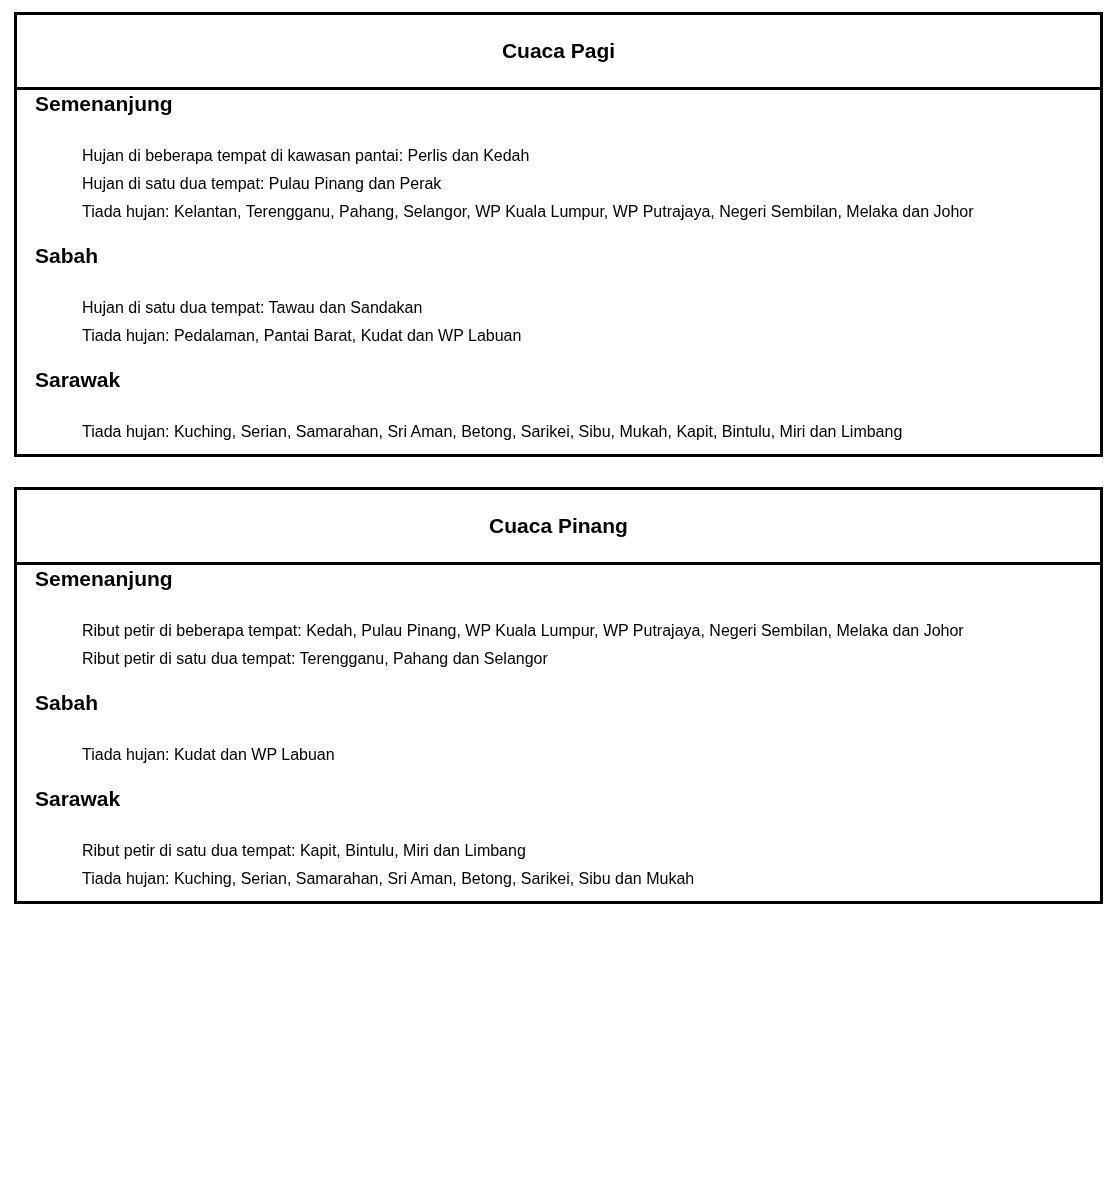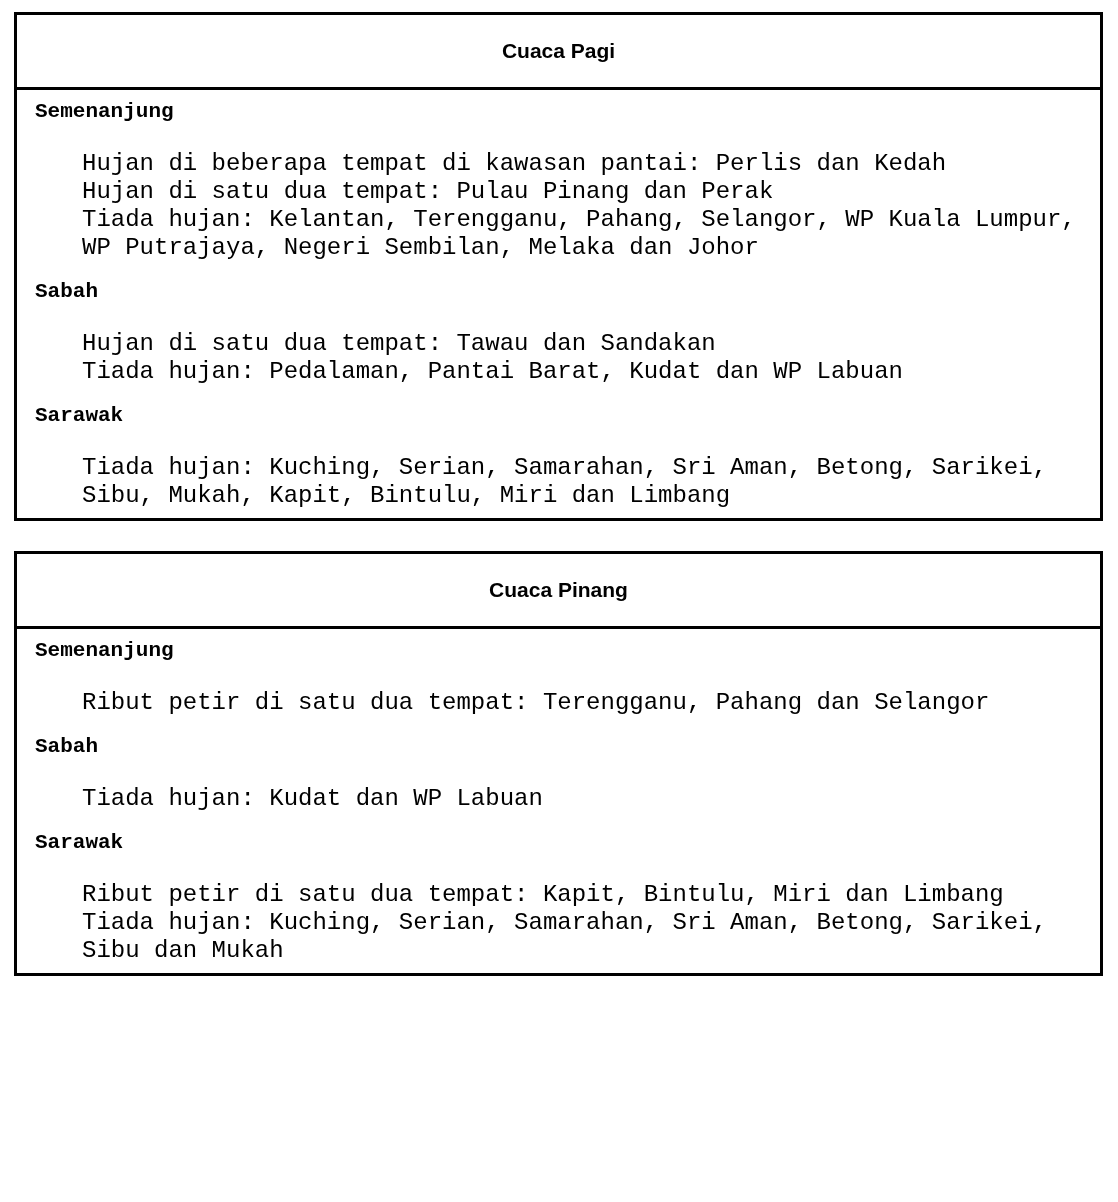--- a/index.html
+++ b/index.html
@@ -27,39 +27,38 @@
     height: 75px;
     border-bottom: 3px solid #000000;
     display: flex;
     align-items: center;
     justify-content: center;
     font-weight: bold;
     font-size: 21px;
     text-align: center;
   }
   .box-body {
-    padding: 8px 20px 8px 18px;
+    padding: 0 20px 8px 18px;
     font-size: 20px;
     line-height: 28px;
-    font-family: Liberation Mono, monospace;
   }
   .region + .region {
     margin-top: 16px;
   }
   .region-heading {
     font-size: 21px;
     line-height: 28px;
     font-weight: bold;
   }
   .region-lines {
     margin-top: 24px;
     margin-left: 47px;
   }
   .forecast-line {
-    font-size: 24px;
+    font-size: 16px;
     line-height: 28px;
   }
 </style>
 </head>
 <body>
 
 <div class="page">
 
   <section class="forecast-box">
     <header class="box-title">Cuaca Pagi</header>
@@ -92,20 +91,21 @@
     </div>
   </section>
 
   <section class="forecast-box">
     <header class="box-title">Cuaca Pinang</header>
     <div class="box-body">
 
       <div class="region">
         <h2 class="region-heading">Semenanjung</h2>
         <div class="region-lines">
+          <p class="forecast-line">Ribut petir di beberapa tempat: Kedah, Pulau Pinang, WP Kuala Lumpur, WP Putrajaya, Negeri Sembilan, Melaka dan Johor</p>
           <p class="forecast-line">Ribut petir di satu dua tempat: Terengganu, Pahang dan Selangor</p>
         </div>
       </div>
 
       <div class="region">
         <h2 class="region-heading">Sabah</h2>
         <div class="region-lines">
           <p class="forecast-line">Tiada hujan: Kudat dan WP Labuan</p>
         </div>
       </div>

